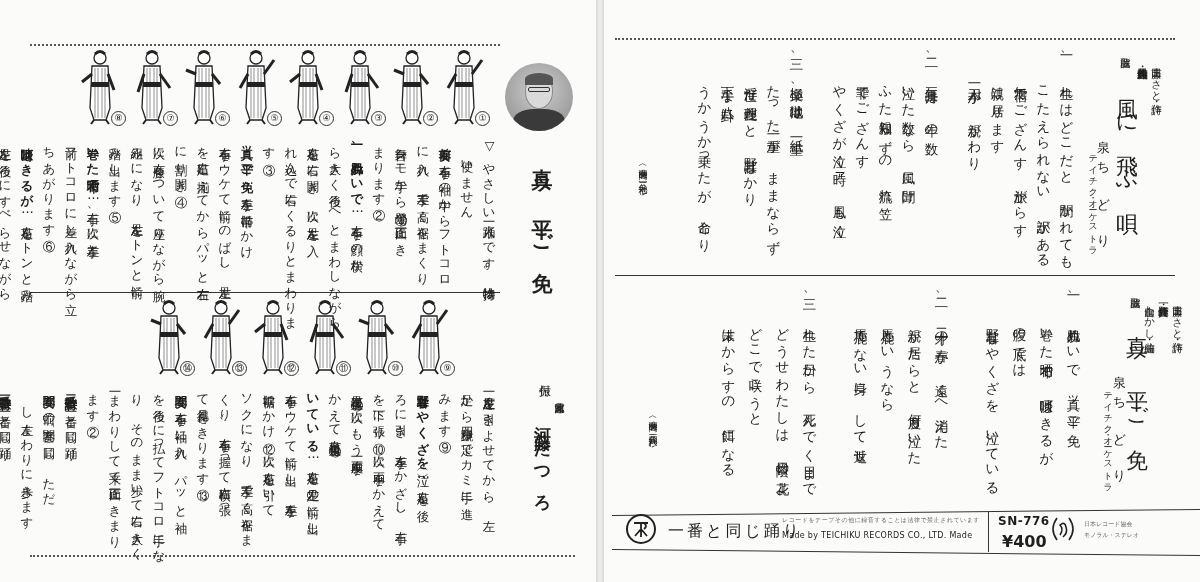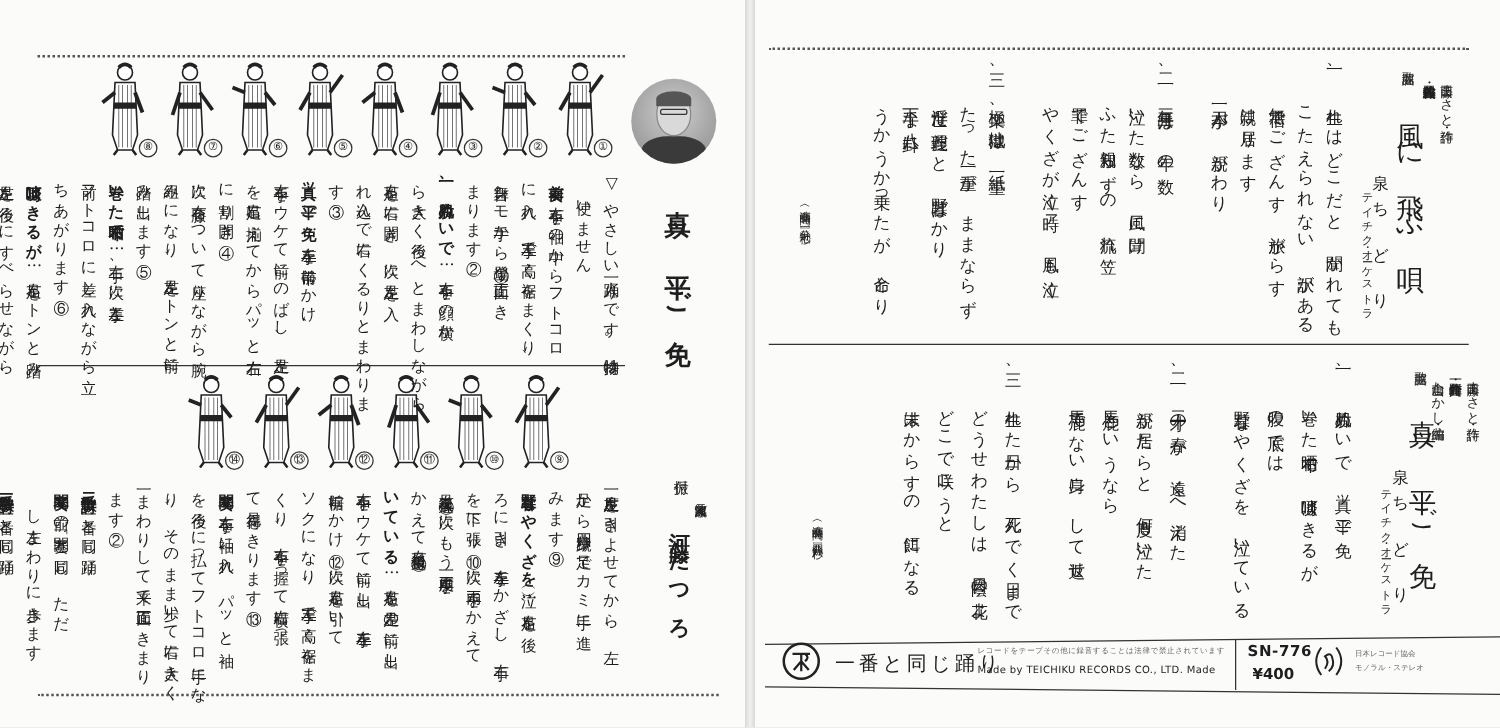--- a/index.html
+++ b/index.html
@@ -51,21 +51,21 @@
   .verse-num { font-size: 13.5px; }
   .duration { font-size: 9px; letter-spacing: 1px; }
 
   
   .footer { position: absolute; left: 612px; top: 510px; width: 588px; height: 40px; }
   .logo { position: absolute; left: 14px; top: 4px; width: 30px; height: 30px; border: 2px solid #222; border-radius: 50%; display:flex; align-items:center; justify-content:center; }
   .company { position: absolute; left: 56px; top: 11px; font-size: 16px; letter-spacing: 3px; }
   .notice { position: absolute; left: 170px; top: 6px; font-size: 6px; color: #666; letter-spacing: 0.5px; font-family: "DejaVu Sans", sans-serif; }
   .made-by { position: absolute; left: 170px; top: 21px; font-size: 8px; font-family: "DejaVu Sans", sans-serif; letter-spacing: 0.3px; }
   .catno { position: absolute; left: 386px; top: 4px; font-size: 12px; font-family: "DejaVu Sans", sans-serif; font-weight: bold; letter-spacing: 0.5px; }
-  .price { position: absolute; left: 390px; top: 22px; font-size: 12px; font-family: "DejaVu Sans", sans-serif; font-weight: bold; }
+  .price { position: absolute; left: 390px; top: 22px; font-size: 16px; font-family: "DejaVu Sans", sans-serif; font-weight: bold; }
   .mark { position: absolute; left: 436px; top: 5px; width: 30px; height: 28px; }
   .mark-text { position: absolute; left: 472px; top: 8px; font-size: 6px; color: #666; line-height: 11px; font-family: "DejaVu Sans", sans-serif; }
 </style>
 </head>
 <body>
 
 <div class="sheet sheet-left"></div>
 <div class="gutter"></div>
 <div class="sheet sheet-right"></div>
 

